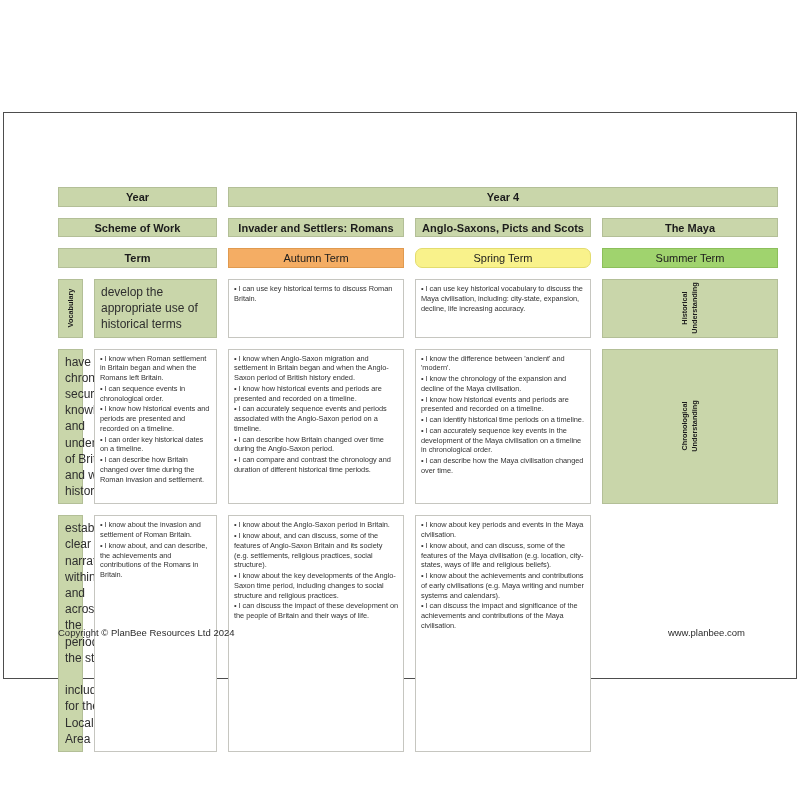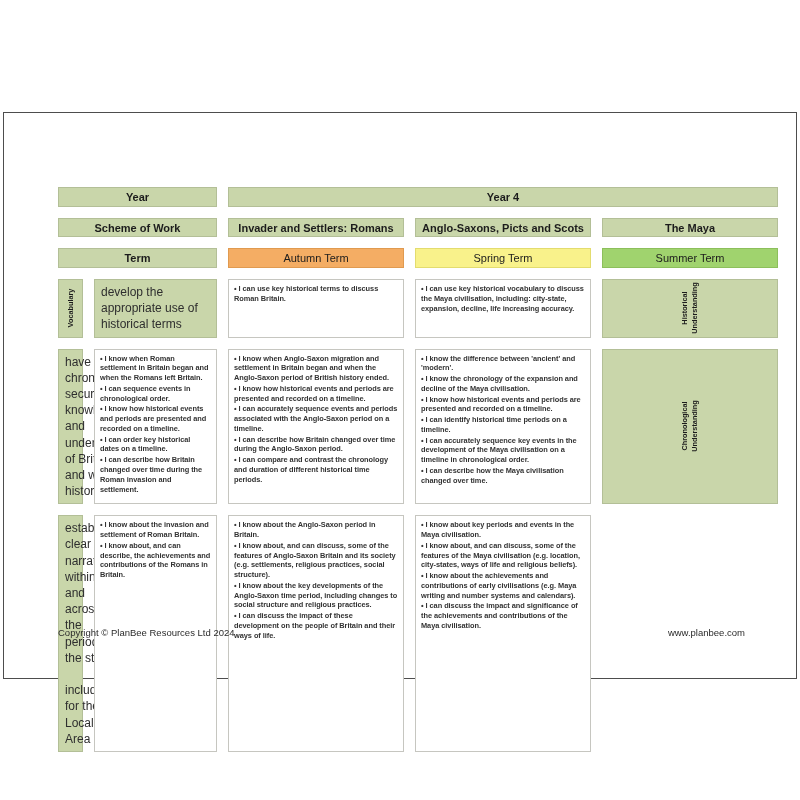--- a/index.html
+++ b/index.html
@@ -21,38 +21,38 @@
   .cell { border: 1px solid var(--cellBorder, #c6c6c0); background: #fff; }
   .green { background: var(--sage, #c9d6aa); border-color: var(--sageBorder, #b3bf97); }
   .hdr {
     display: flex; align-items: center; justify-content: center;
     font-size: 11px; color: #1c1c1c; text-align: center;
   }
   .bold { font-weight: bold; }
   .span-left { grid-column: 1 / 3; }
   .span-terms { grid-column: 3 / 6; text-align: center; }
   .term-autumn { background: var(--autumn, #f4ad64); border-color: #e09a50; }
-  .term-spring { background: var(--spring, #f9f28b); border-color: #e3dc6f; }
+  .term-spring { background: var(--spring, #f9f28b); border-color: #e3dc6f; border-radius: 7px; }
   .term-summer { background: var(--summer, #a0d36e); border-color: #8cbf5b; }
   .cat { position: relative; }
   .cat-label {
     position: absolute; top: 50%; left: 50%;
     transform: translate(-50%, -50%) rotate(-90deg);
     font-size: 7.3px; font-weight: bold; color: #1c1c1c;
     white-space: pre-line; text-align: center; line-height: 1.35; width: max-content;
   }
   .desc {
     display: flex; align-items: center;
     font-size: 12px; color: #2e2e2e; line-height: 1.35;
     padding: 4px 6px; white-space: pre-line;
   }
   .body-cell { padding: 4px 5px; }
   .bullet {
     font-size: 7.4px; color: #333333; line-height: 1.32;
-    letter-spacing: -0.05px; margin-bottom: 1px; font-weight: bold;
+    letter-spacing: -0.05px; margin-bottom: 1px;
   }
   .footer {
     position: absolute; left: 54px; right: 51px; top: 514px;
     display: flex; justify-content: space-between;
     font-size: 9.5px; color: #2b2b2b;
   }
 </style>
 </head>
 <body>
 

